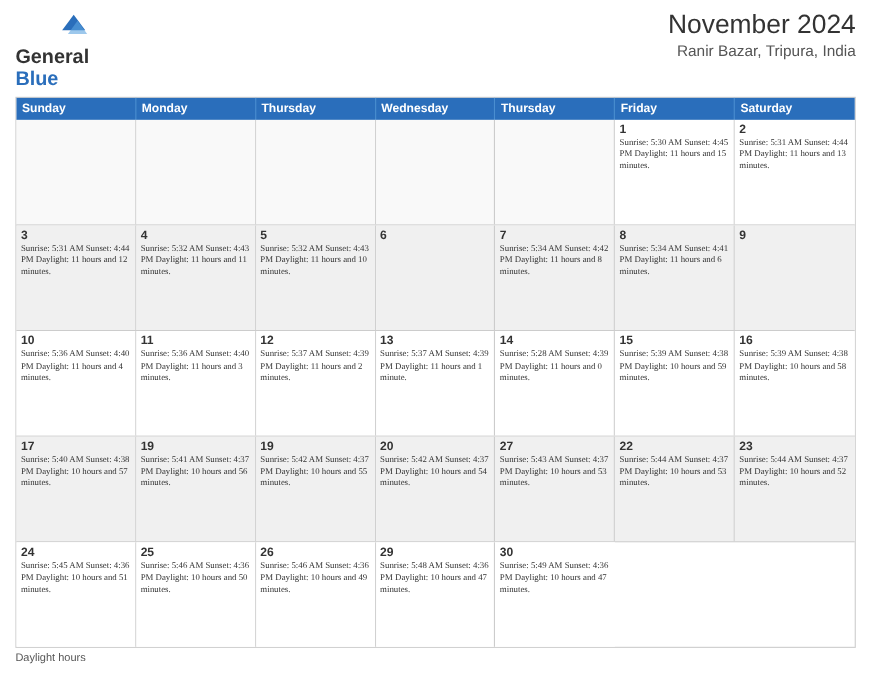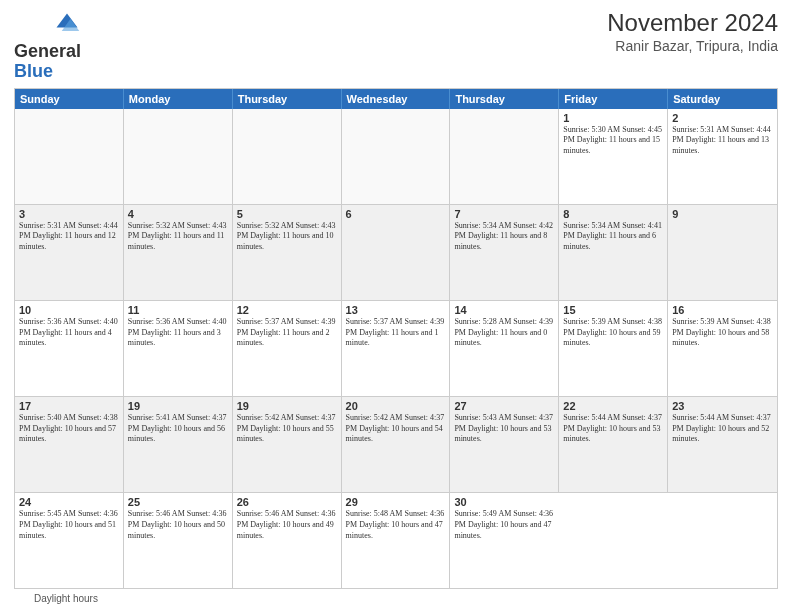--- a/index.html
+++ b/index.html
@@ -107,21 +107,20 @@
     .cell-text {
       font-size: 8px;
       line-height: 1.35;
       color: #333;
       font-family: Liberation Serif, serif;
     }
     .footer {
       margin-top: 4px;
       font-size: 10px;
       color: #555;
-      margin-left: 20px;
     }
   </style>
 </head>
 <body>
 
 <div class="page">
   <div class="header">
     <div class="logo">
       <svg class="logo-icon" viewBox="0 0 32 32">
         <polygon points="16,4 28,20 4,20" fill="#2a6ebb"></polygon>

